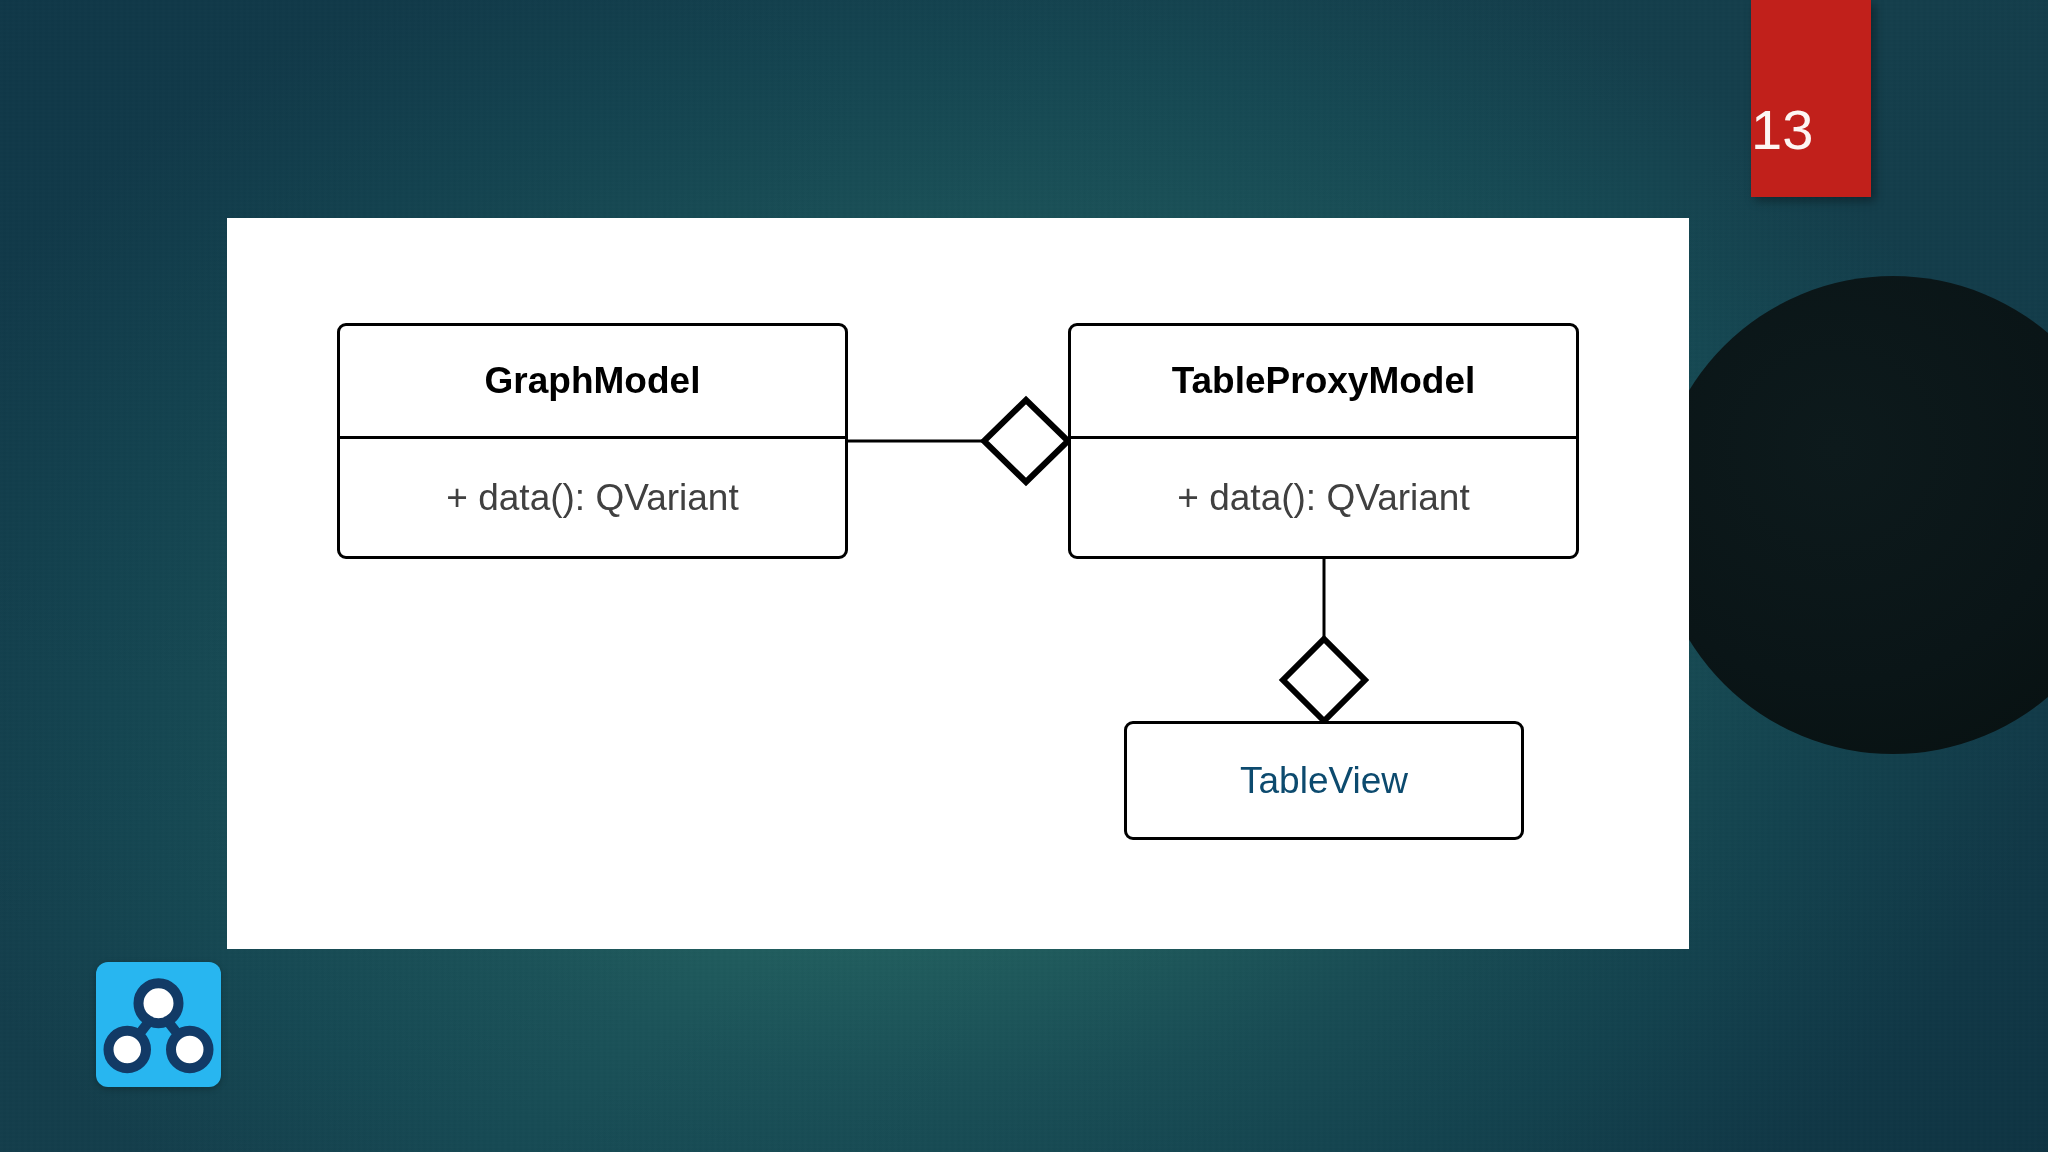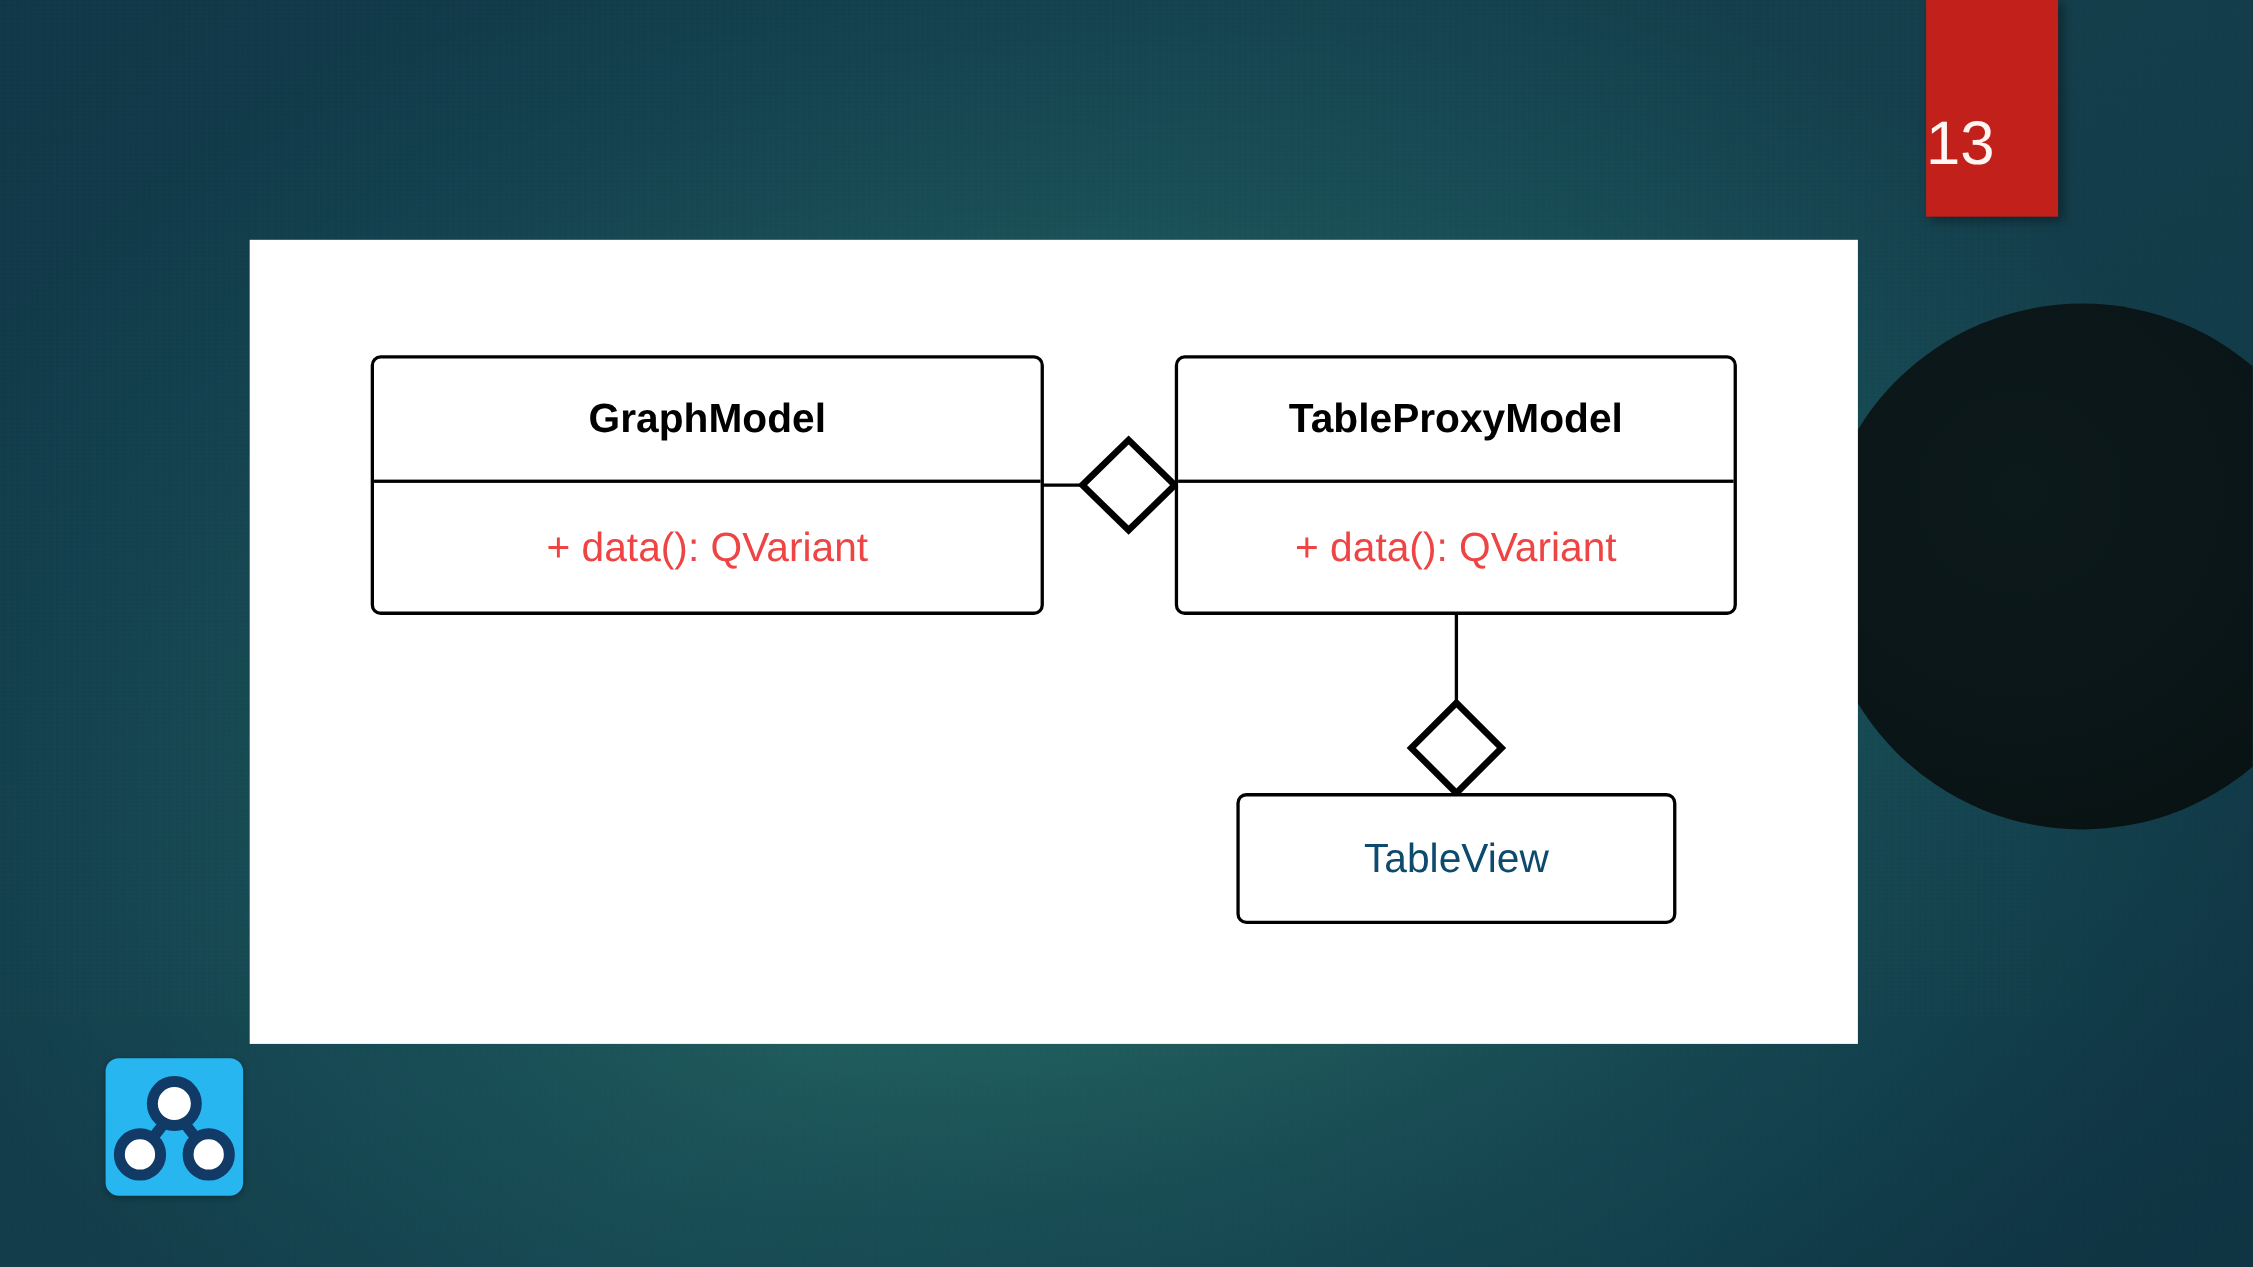--- a/index.html
+++ b/index.html
@@ -124,36 +124,36 @@
     background: #000;
   }
   .uml-box .row {
     position: absolute;
     left: 0; right: 0; bottom: 0;
     display: flex;
     align-items: center;
     justify-content: center;
     font-size: 37px;
     font-weight: 400;
-    color: #ef4444;
+    color: #404040;
     box-sizing: border-box;
   }
   .uml-box.simple .label {
     position: absolute;
     inset: 0;
     display: flex;
     align-items: center;
     justify-content: center;
     font-size: 37px;
     font-weight: 400;
     color: #0c4a6e;
   }
 
   
-  #box-graphmodel { left: 337px; top: 323px; width: 612px; height: 236px; padding-left: 32px; }
+  #box-graphmodel { left: 337px; top: 323px; width: 511px; height: 236px; padding-left: 32px; }
   #box-graphmodel .hdr { height: 110px; }
   #box-graphmodel .divider { top: 110px; }
   #box-graphmodel .row { top: 113px; height: 117px; }
 
   #box-tableproxymodel { left: 1068px; top: 323px; width: 511px; height: 236px; }
   #box-tableproxymodel .hdr { height: 110px; }
   #box-tableproxymodel .divider { top: 110px; }
   #box-tableproxymodel .row { top: 113px; height: 117px; }
 
   #box-tableview { left: 1124px; top: 721px; width: 400px; height: 119px; }

